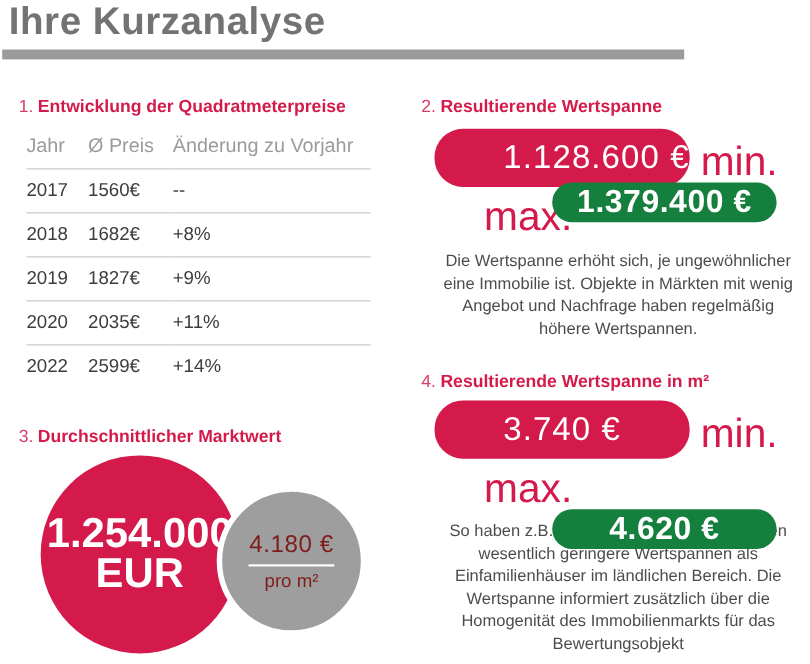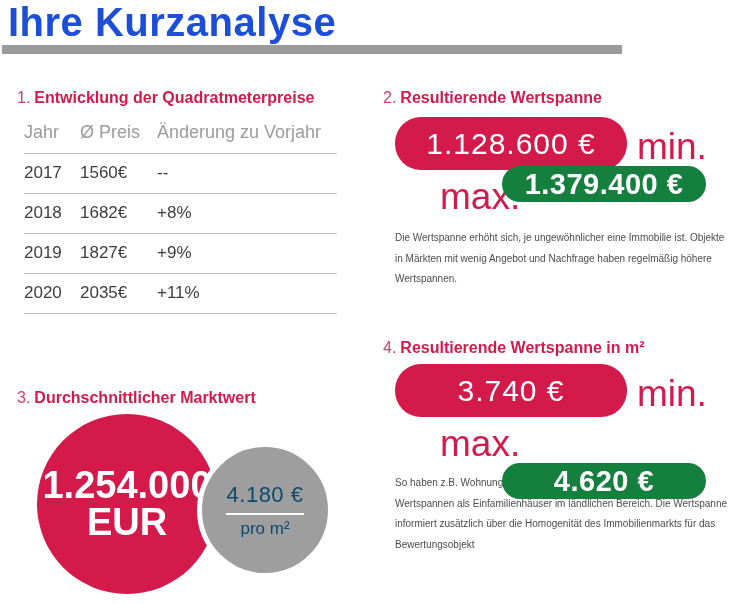--- a/index.html
+++ b/index.html
@@ -4,21 +4,21 @@
 <style>
   html,body { margin:0; padding:0; background:#fff; }
   .page {
     position:relative; width:736px; height:604px; background:#ffffff;
     font-family:"Liberation Sans", sans-serif; overflow:hidden;
   }
 
   
   .title {
     position:absolute; left:8px; top:0px;
-    font-size:40px; font-weight:700; color:#1d4ed8; letter-spacing:0.5px;
+    font-size:35px; font-weight:700; color:#737373; letter-spacing:0.5px;
   }
   .title-bar {
     position:absolute; left:2px; top:45px; width:620px; height:9px; background:#9a9a9a;
   }
 
   
   .sec-heading { position:absolute; font-size:16px; color:#d4194b; white-space:nowrap; }
   .sec-num   { font-weight:400; opacity:0.85; margin-right:4px; }
   .sec-title { font-weight:700; }
   #sec1-heading { left:17px;  top:89px; }
@@ -44,52 +44,52 @@
   .circle-pink {
     position:absolute; left:37px; top:414px; width:180px; height:180px;
     border-radius:50%; background:#d4194b; z-index:1;
     display:flex; flex-direction:column; align-items:center; justify-content:center;
     color:#fff; font-weight:700; font-size:38px; line-height:37px;
   }
   .circle-gray {
     position:absolute; left:197px; top:442px; width:126px; height:126px;
     border:5px solid #ffffff; border-radius:50%; background:#9e9e9e; z-index:2;
     display:flex; flex-direction:column; align-items:center; justify-content:center;
-    color:#0c4a6e;
+    color:#7f1d1d;
   }
   .gray-value   { font-size:22px; letter-spacing:0.5px; }
   .gray-divider { width:78px; height:2px; background:#ffffff; margin:5px 0 4px 0; }
   .gray-unit    { font-size:17px; }
 
   
   .pill {
     position:absolute; display:flex; align-items:center; justify-content:center; color:#fff;
   }
   .pill-pink {
     width:232px; height:53px; border-radius:26px; background:#d4194b; z-index:1;
     font-size:30px; font-weight:400; letter-spacing:1px;
   }
   .pill-gray {
     width:204px; height:36px; border-radius:24px; background:#15803d; z-index:2;
     font-size:29px; font-weight:700; letter-spacing:0.5px;
   }
-  #pill2-min { left:395px; top:117px; }
+  #pill2-min { left:395px; top:117px;justify-content:flex-end; }
   #pill2-max { left:502px; top:166px; }
   #pill4-min { left:395px; top:364px; }
   #pill4-max { left:502px; top:435px;margin-top:28px; }
 
   .minmax { position:absolute; color:#d4194b; font-size:37px; font-weight:400; }
   #label2-min { left:637px; top:126px; }
   #label2-max { left:440px; top:176px; width:58px; text-align:right; }
   #label4-min { left:637px; top:373px; }
   #label4-max { left:440px; top:423px; width:58px; text-align:right; }
 
   
   .desc {
-    position:absolute; width:334px; font-size:10px; line-height:20.5px; color:#4c4c4c;
+    position:absolute; width:334px; font-size:15px; line-height:20.5px; color:#4c4c4c;text-align:center;
   }
   #desc2 { left:395px; top:228px; }
   #desc4 { left:395px; top:473px; }
 </style>
 </head>
 <body>
 
 <div class="page">
 
   <div class="title">Ihre Kurzanalyse</div>
@@ -126,20 +126,25 @@
       <tr>
         <td>2019</td>
         <td>1827€</td>
         <td>+9%</td>
       </tr>
       <tr>
         <td>2020</td>
         <td>2035€</td>
         <td>+11%</td>
       </tr>
+      <tr class="last">
+        <td>2022</td>
+        <td>2599€</td>
+        <td>+14%</td>
+      </tr>
     </tbody>
   </table>
 
   <div class="sec-heading" id="sec2-heading">
     <span class="sec-num">2.</span><span class="sec-title">Resultierende Wertspanne</span>
   </div>
 
   <div class="pill pill-pink" id="pill2-min">
     <span>1.128.600 €</span>
   </div>

